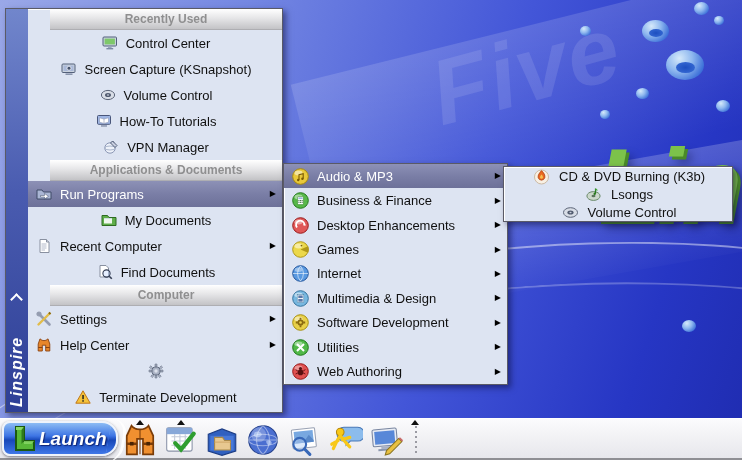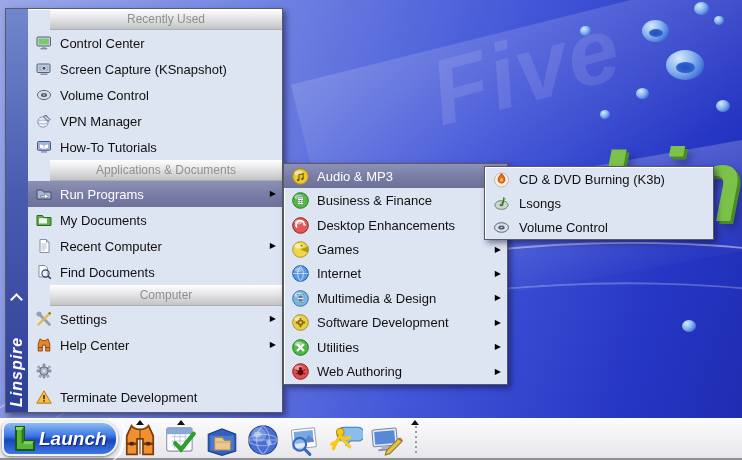--- a/index.html
+++ b/index.html
@@ -30,30 +30,30 @@
     box-shadow: inset 1px 1px 0 #fff, 3px 3px 6px rgba(10,10,50,.5); }
   #menu1 { left:5px; top:8px; width:278px; height:405px; display:flex; z-index:10; }
   #menu1 .strip { width:22px; background:linear-gradient(180deg,#7186cc 0%,#4a5cb0 45%,#2e3f96 100%); position:relative; }
   .brand { position:absolute; left:2px; bottom:5px; height:96px; writing-mode:vertical-rl; transform:rotate(180deg);
     color:#fff; font-style:italic; font-weight:bold; font-size:16px; letter-spacing:1px; }
   .brand-caret { position:absolute; left:6px; bottom:108px; width:9px; height:9px;
     border-left:2px solid #fff; border-top:2px solid #fff; transform:rotate(45deg); }
   #menu1 .content { flex:1; display:flex; flex-direction:column; padding-bottom:2px; }
 
   .hdr { height:21px; flex:0 0 21px; background:linear-gradient(180deg,#ffffff 0%,#e6e6e8 45%,#c3c3c6 100%);
-    border-bottom:1px solid #aeaeb2; color:#8f8f90; font-weight:normal; font-size:12px;
+    border-bottom:1px solid #aeaeb2; color:#8f8f90; font-weight:bold; font-size:12px;
     display:flex; align-items:center; justify-content:center;margin-left:22px; }
-  .mi { flex:1; display:flex; align-items:center; gap:8px; padding:0 6px 0 8px; font-size:13px; color:#101010; }
+  .mi { flex:1; display:flex; align-items:center; gap:8px; padding:0 6px 0 8px; font-size:13px; color:#101010;justify-content:center; }
   .mi .lbl { white-space:nowrap; }
   .mi.hl { background:linear-gradient(180deg,#8d91b6 0%,#7a7ea6 50%,#6d7199 100%); color:#fff; }
   .arrow { margin-left:auto; font-size:8px; color:#000; line-height:1; }
   .mi svg, .mi .ric { flex:0 0 auto; }
 
   #menu2 { left:283px; top:163px; width:225px; height:222px; display:flex; flex-direction:column; z-index:11; }
-  #menu3 { left:484px; top:166px; width:230px; height:74px; display:flex; flex-direction:column; z-index:12; }
+  #menu3 { left:503px; top:166px; width:230px; height:56px; display:flex; flex-direction:column; z-index:12; }
   #menu3 .mi { gap:9px; }
 
   .ric { width:17px; height:17px; display:inline-block; }
 
   
   #taskbar { position:absolute; left:0; bottom:0; width:742px; height:42px;
     background:linear-gradient(180deg,#fbfbfd 0%,#f0f0f3 55%,#e7e7ec 100%);
     border-top:1px solid #fff; border-bottom:2px solid #8f8f94; z-index:20; }
   #launch { position:absolute; left:2px; top:2px; width:116px; height:35px; border-radius:8px 16px 16px 8px;
     background:linear-gradient(180deg,#8cbcf4 0%,#3d74e4 42%,#1747b8 55%,#3f77e8 100%);
@@ -124,35 +124,35 @@
       <div class="mi">
         <svg width="16" height="16" viewBox="0 0 16 16">
             <ellipse cx="8" cy="8" rx="6.6" ry="4.6" fill="#d8dde6" stroke="#5c6578"></ellipse>
             <ellipse cx="8" cy="8" rx="3" ry="2" fill="#525c70"></ellipse>
             <ellipse cx="8" cy="8" rx="1.1" ry=".8" fill="#c8cedc"></ellipse>
           </svg>
         <span class="lbl">Volume Control</span>
       </div>
       <div class="mi">
         <svg width="16" height="16" viewBox="0 0 16 16">
+            <rect x="1.5" y="2.5" width="13" height="8.8" rx="1" fill="#9fb6e4" stroke="#49567a"></rect>
+            <path d="M3.5 4.8 L8 6 L12.5 4.8 V9.2 L8 10.4 L3.5 9.2 Z" fill="#fff" stroke="#8a96b4" stroke-width=".6"></path>
+            <path d="M8 6 V10.4" stroke="#8a96b4" stroke-width=".6"></path>
+            <rect x="5" y="12.2" width="6" height="1.5" fill="#8a96ae"></rect>
+          </svg>
+        <span class="lbl">How-To Tutorials</span>
+      </div>
+      <div class="mi">
+        <svg width="16" height="16" viewBox="0 0 16 16">
             <circle cx="7" cy="9" r="5.2" fill="#eef2fa" stroke="#8a96b4"></circle>
             <ellipse cx="7" cy="9" rx="5.2" ry="2" fill="none" stroke="#aab6cc"></ellipse>
             <path d="M9.5 2 L14 6.5 L12 8.5 L7.5 4 Z" fill="#c9cfe0" stroke="#53607a"></path>
             <path d="M9.5 2 L11 3.5" stroke="#53607a"></path>
           </svg>
         <span class="lbl">VPN Manager</span>
-      </div>
-      <div class="mi">
-        <svg width="16" height="16" viewBox="0 0 16 16">
-            <rect x="1.5" y="2.5" width="13" height="8.8" rx="1" fill="#9fb6e4" stroke="#49567a"></rect>
-            <path d="M3.5 4.8 L8 6 L12.5 4.8 V9.2 L8 10.4 L3.5 9.2 Z" fill="#fff" stroke="#8a96b4" stroke-width=".6"></path>
-            <path d="M8 6 V10.4" stroke="#8a96b4" stroke-width=".6"></path>
-            <rect x="5" y="12.2" width="6" height="1.5" fill="#8a96ae"></rect>
-          </svg>
-        <span class="lbl">How-To Tutorials</span>
       </div>
 
       <div class="hdr">Applications &amp; Documents</div>
 
       <div class="mi hl">
         <svg width="16" height="16" viewBox="0 0 16 16">
             <path d="M1 4 h5 l1.5 2 H15 V13 H1 Z" fill="#aab6d4" stroke="#3e4a66"></path>
             <path d="M4.5 9.5 h4 V7.5 l4 2.8 -4 2.8 V11 h-4 Z" fill="#fff" stroke="#3e4a66" stroke-width=".5"></path>
           </svg>
         <span class="lbl">Run Programs</span>

